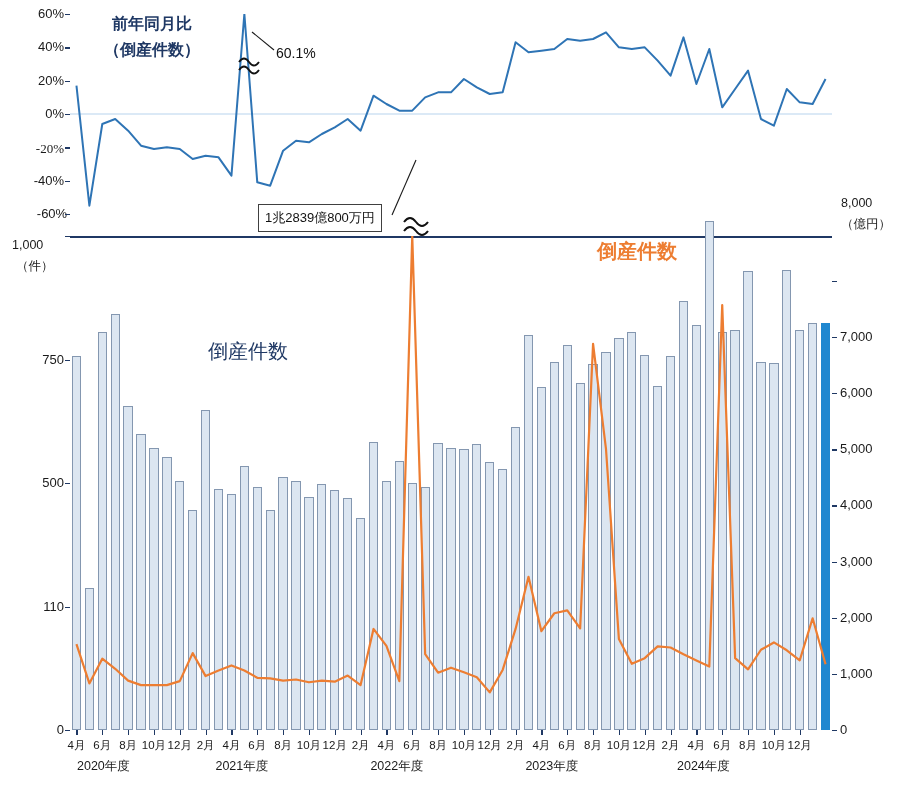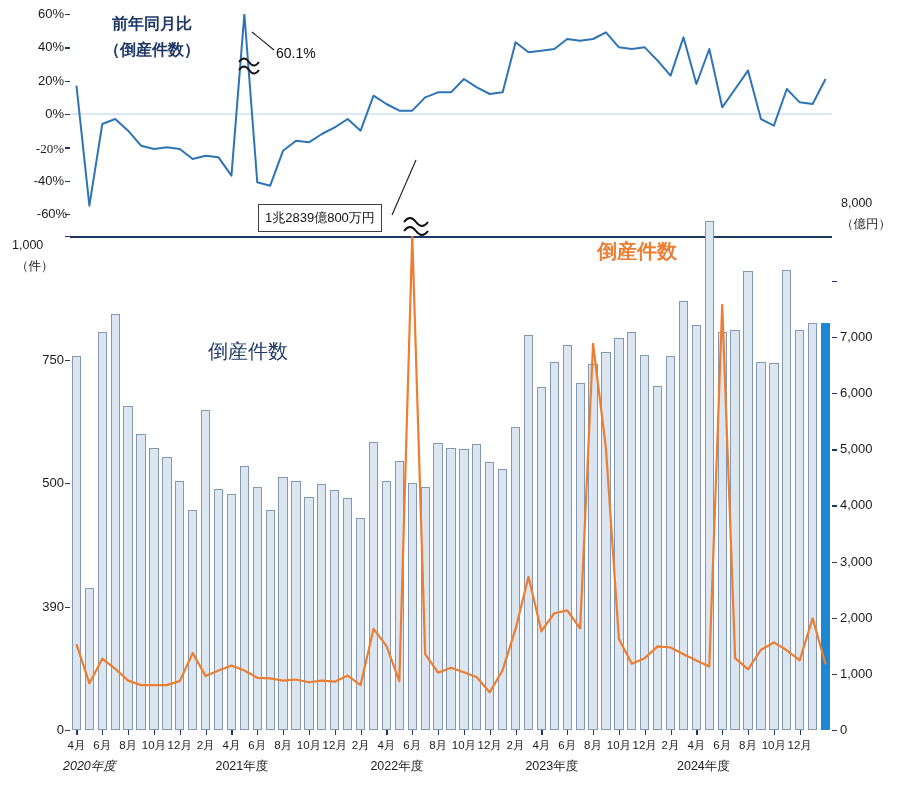--- a/index.html
+++ b/index.html
@@ -163,21 +163,21 @@
         <path d="M6.46,408.11 L19.37,447.41 L32.29,422.71 L45.20,432.81 L58.12,444.60 L71.03,449.09 L83.95,449.09 L96.86,449.09 L109.78,445.16 L122.69,417.09 L135.61,440.11 L148.53,434.50 L161.44,429.44 L174.36,434.50 L187.27,441.79 L200.19,442.35 L213.10,444.60 L226.02,443.48 L238.93,446.28 L251.85,444.60 L264.76,445.72 L277.68,439.55 L290.59,449.09 L303.51,392.95 L316.42,409.80 L329.34,445.16 L342.25,0.00 L355.17,418.22 L368.08,436.74 L381.00,431.69 L393.92,436.18 L406.83,441.23 L419.75,456.39 L432.66,433.93 L445.58,392.95 L458.49,340.75 L471.41,395.20 L484.32,377.24 L497.24,374.43 L510.15,392.39 L523.07,107.78 L535.98,212.76 L548.90,403.06 L561.81,427.76 L574.73,422.15 L587.64,410.36 L600.56,411.48 L613.47,418.22 L626.39,424.39 L639.31,430.57 L652.22,69.05 L665.14,422.15 L678.05,433.37 L690.97,413.73 L703.88,406.43 L716.80,414.29 L729.71,424.39 L742.63,382.29 L755.54,428.32 " fill="none" stroke="#ed7d31" stroke-width="2.2" stroke-linejoin="round"></path>
       </svg>
   </div>
 
   <div id="countTicks">
       <div class="tickMark" style="left: 65px; top: 236px;"></div>
       <div class="tickLabel" style="left: 20px; top: 351.5px; width: 44px; text-align: right;">750</div>
       <div class="tickMark" style="left: 65px; top: 359.5px;"></div>
       <div class="tickLabel" style="left: 20px; top: 475px; width: 44px; text-align: right;">500</div>
       <div class="tickMark" style="left: 65px; top: 483px;"></div>
-      <div class="tickLabel" style="left: 20px; top: 598.5px; width: 44px; text-align: right;">390</div>
+      <div class="tickLabel" style="left: 20px; top: 598.5px; width: 44px; text-align: right;">110</div>
       <div class="tickMark" style="left: 65px; top: 606.5px;"></div>
       <div class="tickLabel" style="left: 20px; top: 722px; width: 44px; text-align: right;">0</div>
       <div class="tickMark" style="left: 65px; top: 730px;"></div>
     </div>
   <div id="liabTicks">
       <div></div>
       <div class="tickMarkR" style="left: 832px; top: 280.909px;"></div>
       <div class="tickLabel" style="left: 840px; top: 329.045px; text-align: center;">7,000</div>
       <div class="tickMarkR" style="left: 832px; top: 337.045px;"></div>
       <div class="tickLabel" style="left: 840px; top: 385.182px;">6,000</div>
@@ -249,21 +249,21 @@
       <div class="monthLbl" style="left: 709.22px; top: 738px; width: 26px; text-align: center;">6月</div>
       <div style="position: absolute; left: 722.22px; top: 730px; width: 1.2px; height: 5px; background: rgb(31, 56, 100);"></div>
       <div class="monthLbl" style="left: 735.051px; top: 738px; width: 26px; text-align: center;">8月</div>
       <div style="position: absolute; left: 748.051px; top: 730px; width: 1.2px; height: 5px; background: rgb(31, 56, 100);"></div>
       <div class="monthLbl" style="left: 760.881px; top: 738px; width: 26px; text-align: center;">10月</div>
       <div style="position: absolute; left: 773.881px; top: 730px; width: 1.2px; height: 5px; background: rgb(31, 56, 100);"></div>
       <div class="monthLbl" style="left: 786.712px; top: 738px; width: 26px; text-align: center;">12月</div>
       <div style="position: absolute; left: 799.712px; top: 730px; width: 1.2px; height: 5px; background: rgb(31, 56, 100);"></div>
     </div>
   <div id="yearTicks">
-      <div class="yearLbl" style="left: 63px; top: 758px; font-style: italic;">2020年度</div>
+      <div class="yearLbl" style="left: 77px; top: 758px;">2020年度</div>
       <div class="yearLbl" style="left: 215.441px; top: 758px;">2021年度</div>
       <div class="yearLbl" style="left: 370.424px; top: 758px;">2022年度</div>
       <div class="yearLbl" style="left: 525.407px; top: 758px;">2023年度</div>
       <div class="yearLbl" style="left: 677px; top: 758px; text-align: right;">2024年度</div>
     </div>
 
   <div class="unitLbl" style="left:12px;top:238px;">1,000</div>
   <div class="unitLbl" style="left:16px;top:258px;">（件）</div>
   <div class="unitLbl" style="left:841px;top:196px;">8,000</div>
   <div class="unitLbl" style="left:841px;top:216px;font-family:Liberation Serif, serif;">（億円）</div>

